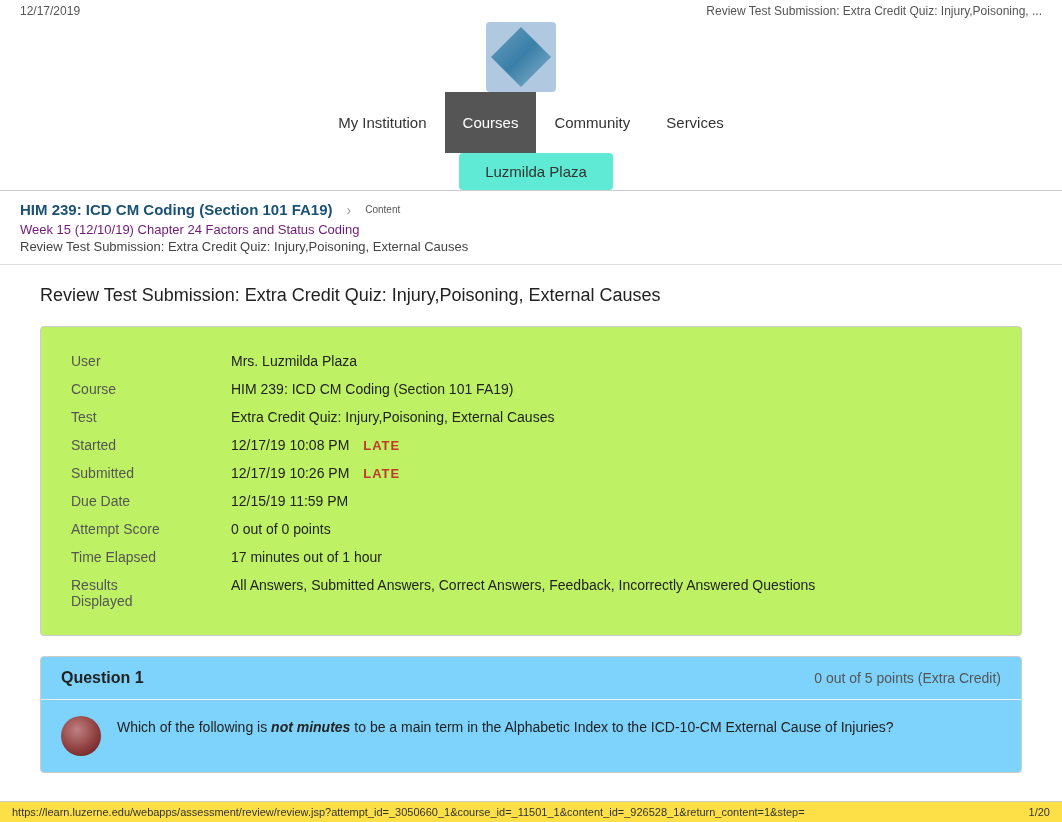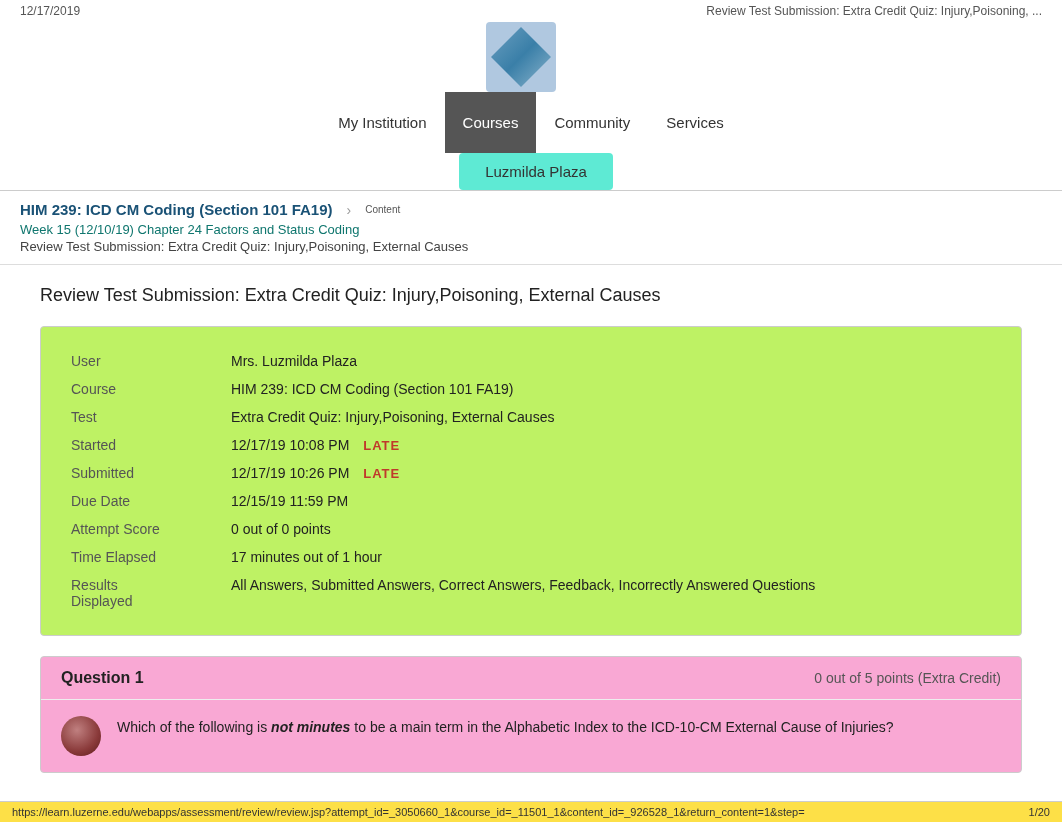--- a/index.html
+++ b/index.html
@@ -96,21 +96,21 @@
     .breadcrumb-sep {
       color: #999;
       margin: 0 4px;
     }
     .breadcrumb-content {
       color: #555;
       font-size: 10px;
     }
     .breadcrumb-line2 {
       font-size: 13px;
-      color: #0f766e;
+      color: #701a75;
       margin-top: 4px;
     }
     .breadcrumb-line3 {
       font-size: 13px;
       color: #444;
       margin-top: 2px;
     }
 
     
     .main-content {
@@ -160,21 +160,21 @@
       font-size: 13px;
       margin-left: 10px;
       letter-spacing: 1px;
     }
 
     
     .question-section {
       border: 1px solid #ccc;
       border-radius: 4px;
       padding: 0;
-      background: #f9a8d4;
+      background: #7dd3fc;
     }
     .question-header {
       display: flex;
       align-items: center;
       justify-content: space-between;
       padding: 12px 20px;
       border-bottom: 1px solid #eee;
     }
     .question-number {
       font-size: 16px;

